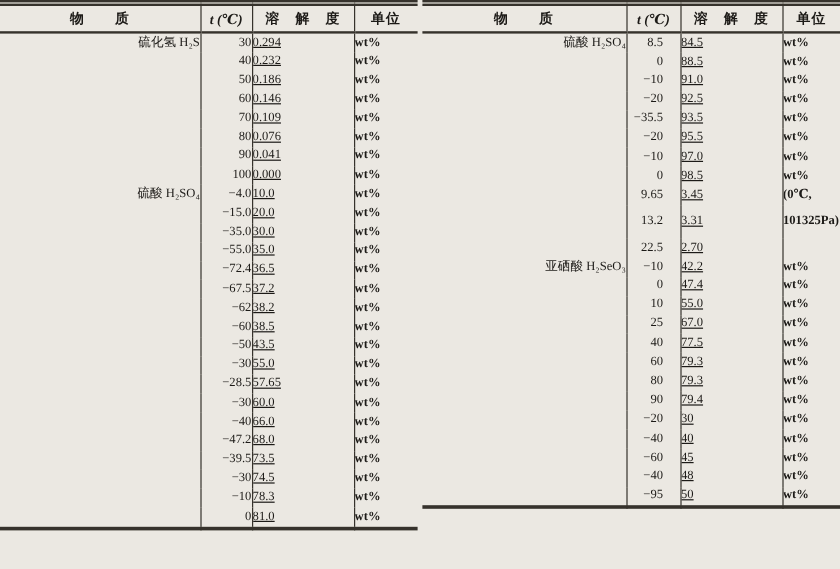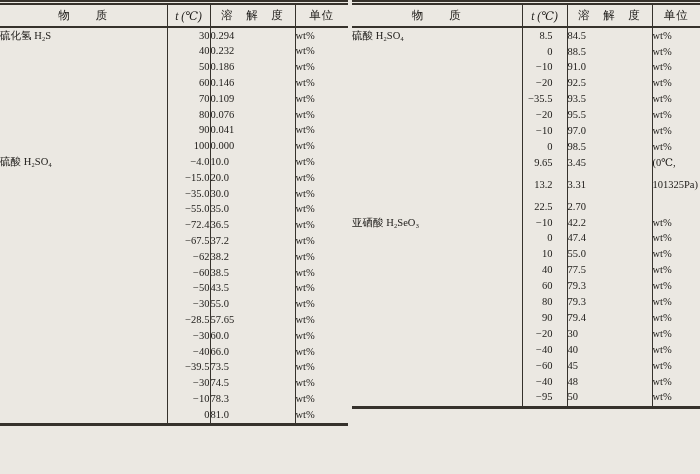--- a/index.html
+++ b/index.html
@@ -17,44 +17,44 @@
 
   table.soltbl {
     border-collapse: collapse;
     table-layout: fixed;
     width: 348px;
     border-top: 5px double #36322c;
     border-bottom: 3px solid #36322c;
   }
   table.soltbl th {
     font-size: 11.5px;
-    font-weight: normal;
+    font-weight: bold;
     height: 21px;
     padding: 0;
     text-align: center;
     border-bottom: 2px solid #36322c;
     letter-spacing: 1px;
     white-space: nowrap; overflow: hidden;
   }
   table.soltbl th.h-temp { font-style: italic; letter-spacing: 0; }
   table.soltbl td {
     font-size: 10.5px;
     height: 15.8px;
     padding: 0;
     line-height: 1;
     white-space: nowrap; overflow: hidden;
     vertical-align: middle;
   }
   table.soltbl th + th,
   table.soltbl td + td { border-left: 1px solid #36322c; }
 
-  td.c-sub { text-align: left;  padding-left: 4px; }
+  td.c-sub { text-align: right;  padding-left: 4px; }
   td.c-t   { text-align: right; padding-right: 12px; }
-  td.c-s   { text-align: left;  padding-left: 9px; }
-  td.c-u   { text-align: left;  padding-left: 6px; }
+  td.c-s   { text-align: left;  padding-left: 9px; text-decoration: underline; }
+  td.c-u   { text-align: left;  padding-left: 6px; font-weight: bold; }
   td.u-small { font-size: 8px; padding-left: 2px; }
 
   
   #tbl1 td { height: 15.9px; }
   #tbl1 td.c-t { padding-right: 14px; }
   #tbl1 tbody tr:nth-child(10) td { height: 28px; }
 </style>
 </head>
 <body>
 
@@ -197,20 +197,26 @@
             <td class="c-u">wt%</td>
           </tr>
           <tr>
             <td class="c-sub"></td>
             <td class="c-t">−40</td>
             <td class="c-s">66.0</td>
             <td class="c-u">wt%</td>
           </tr>
           <tr>
             <td class="c-sub"></td>
+            <td class="c-t">−47.2</td>
+            <td class="c-s">68.0</td>
+            <td class="c-u">wt%</td>
+          </tr>
+          <tr>
+            <td class="c-sub"></td>
             <td class="c-t">−39.5</td>
             <td class="c-s">73.5</td>
             <td class="c-u">wt%</td>
           </tr>
           <tr>
             <td class="c-sub"></td>
             <td class="c-t">−30</td>
             <td class="c-s">74.5</td>
             <td class="c-u">wt%</td>
           </tr>
@@ -325,20 +331,26 @@
             <td class="c-u">wt%</td>
           </tr>
           <tr>
             <td class="c-sub"></td>
             <td class="c-t">10</td>
             <td class="c-s">55.0</td>
             <td class="c-u">wt%</td>
           </tr>
           <tr>
             <td class="c-sub"></td>
+            <td class="c-t">25</td>
+            <td class="c-s">67.0</td>
+            <td class="c-u">wt%</td>
+          </tr>
+          <tr>
+            <td class="c-sub"></td>
             <td class="c-t">40</td>
             <td class="c-s">77.5</td>
             <td class="c-u">wt%</td>
           </tr>
           <tr>
             <td class="c-sub"></td>
             <td class="c-t">60</td>
             <td class="c-s">79.3</td>
             <td class="c-u">wt%</td>
           </tr>

